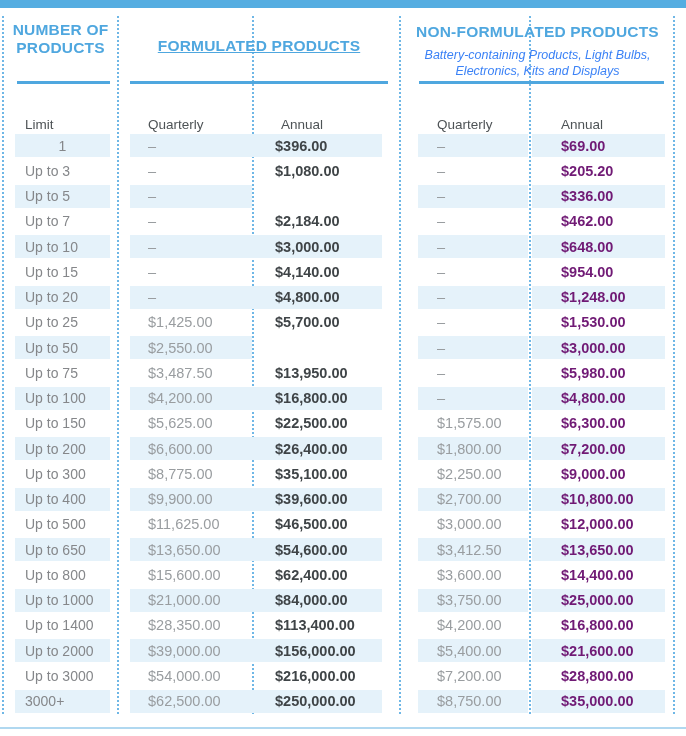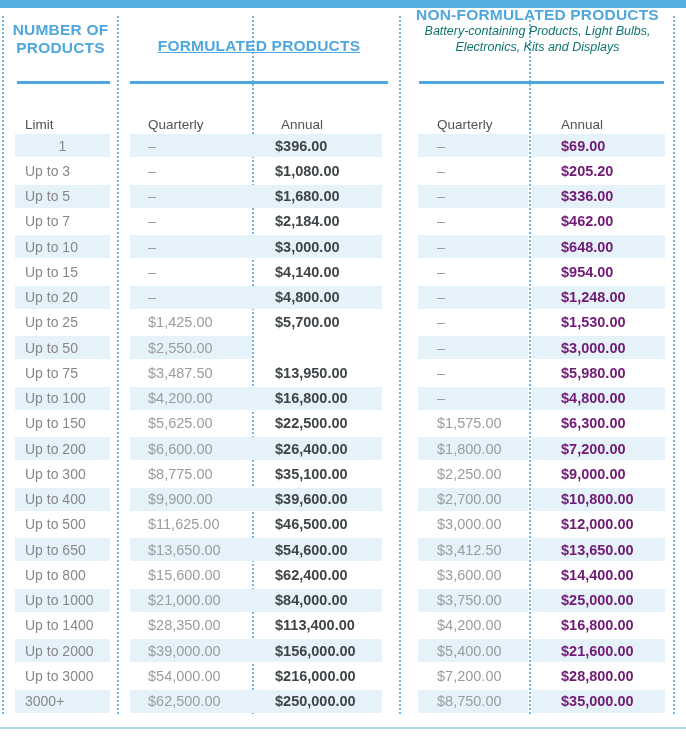--- a/index.html
+++ b/index.html
@@ -24,24 +24,24 @@
   .v1 { left: 2px; } .v2 { left: 117px; } .v3 { left: 252px; }
   .v4 { left: 399px; } .v5 { left: 529px; } .v6 { left: 673px; }
 
   
   .group-title {
     position: absolute; text-align: center; color: #4fa7df;
     font-weight: bold; font-size: 15.5px; line-height: 18px; letter-spacing: 0.2px;
   }
   .g1 { left: 3px;   width: 115px; top: 21px; }
   .g2 { left: 118px; width: 282px; top: 37px; text-decoration: underline; }
-  .g3 { left: 400px; width: 275px; top: 6px; }
+  .g3 { left: 400px; width: 275px; top: 23px; }
   .g3 .subtitle {
-    margin-top: 0; font-weight: normal; font-style: italic;
-    font-size: 12.5px; line-height: 15.5px; color: #0f766e; letter-spacing: 0;
+    margin-top: 7px; font-weight: normal; font-style: italic;
+    font-size: 12.5px; line-height: 15.5px; color: #3b82f6; letter-spacing: 0;
   }
 
   .underline { position: absolute; top: 81px; height: 3px; background: #4fa7df; }
   .u1 { left: 17px;  width: 93px; }
   .u2 { left: 130px; width: 258px; }
   .u3 { left: 419px; width: 245px; }
 
   
   .colhead {
     position: absolute; top: 90px; font-size: 13.5px; line-height: 15.5px; color: #4e5356; margin-top: 27px;
@@ -111,21 +111,20 @@
       <div class="row">
         <div class="cell c1">Up to 3</div>
         <div class="cell c2">–</div>
         <div class="cell c3">$1,080.00</div>
         <div class="cell c4">–</div>
         <div class="cell c5">$205.20</div>
       </div>
       <div class="row odd">
         <div class="cell c1">Up to 5</div>
         <div class="cell c2">–</div>
-        <div class="cell c3">$1,680.00</div>
         <div class="cell c4">–</div>
         <div class="cell c5">$336.00</div>
       </div>
       <div class="row">
         <div class="cell c1">Up to 7</div>
         <div class="cell c2">–</div>
         <div class="cell c3">$2,184.00</div>
         <div class="cell c4">–</div>
         <div class="cell c5">$462.00</div>
       </div>

